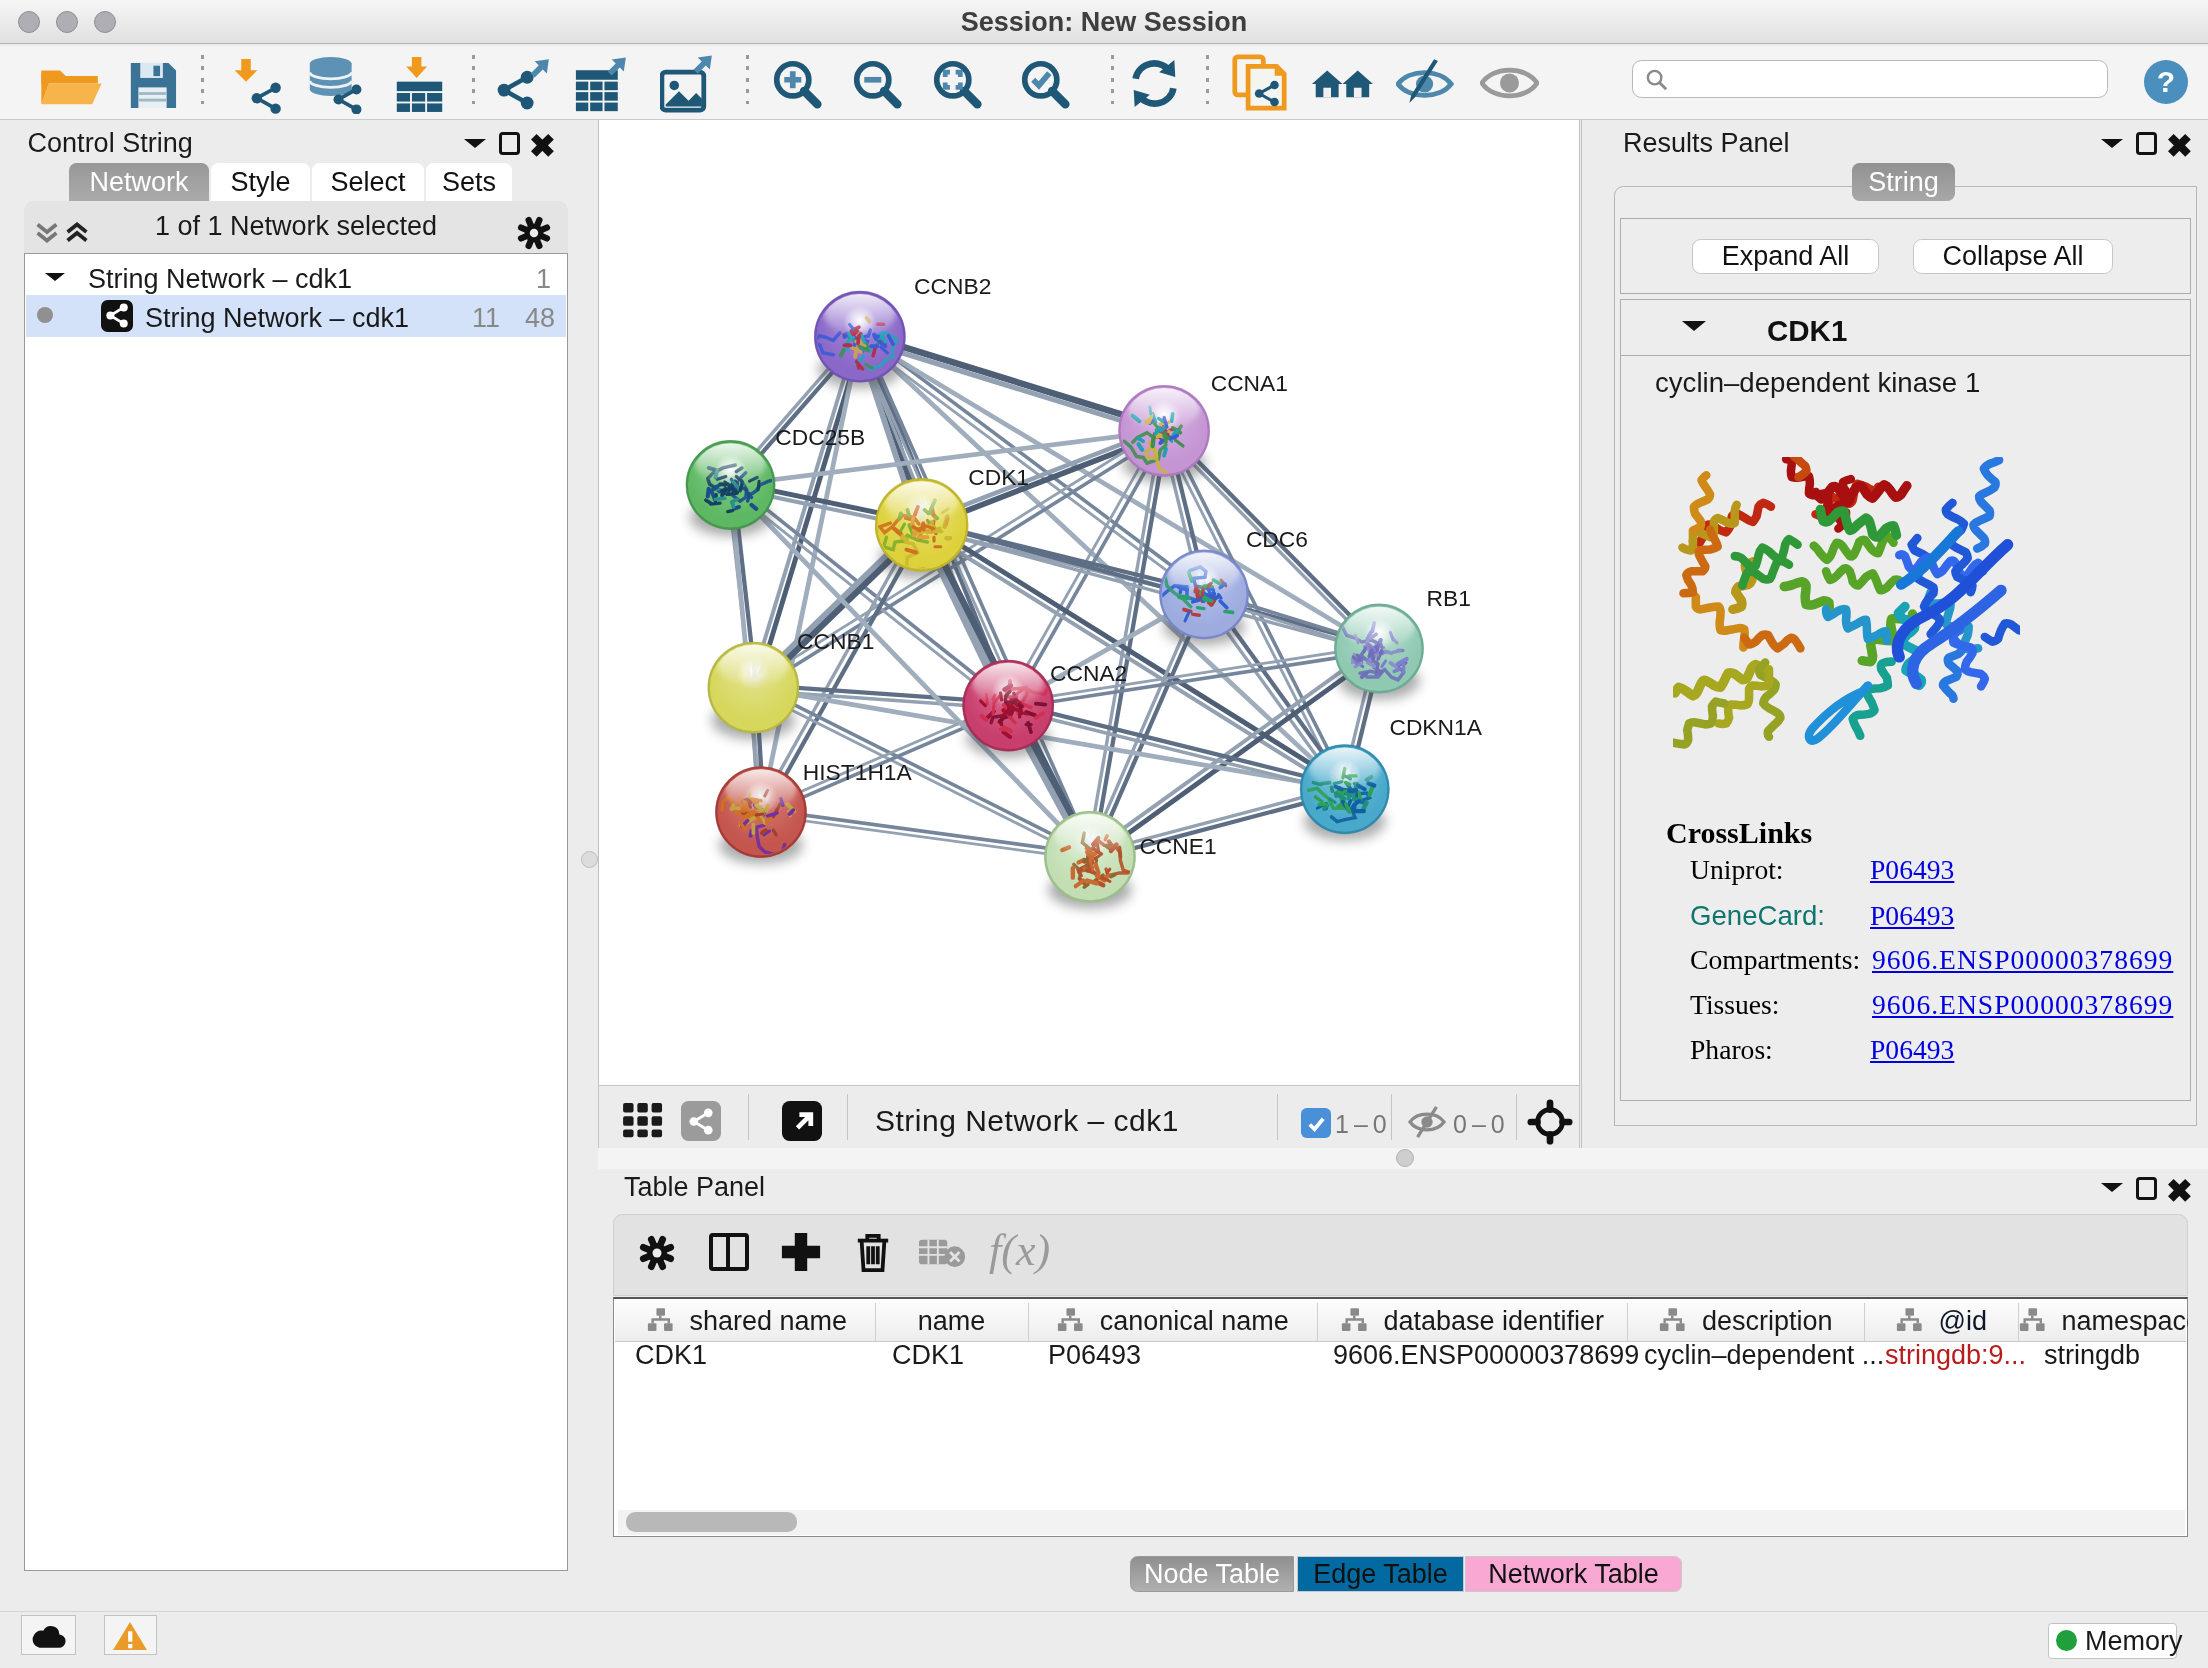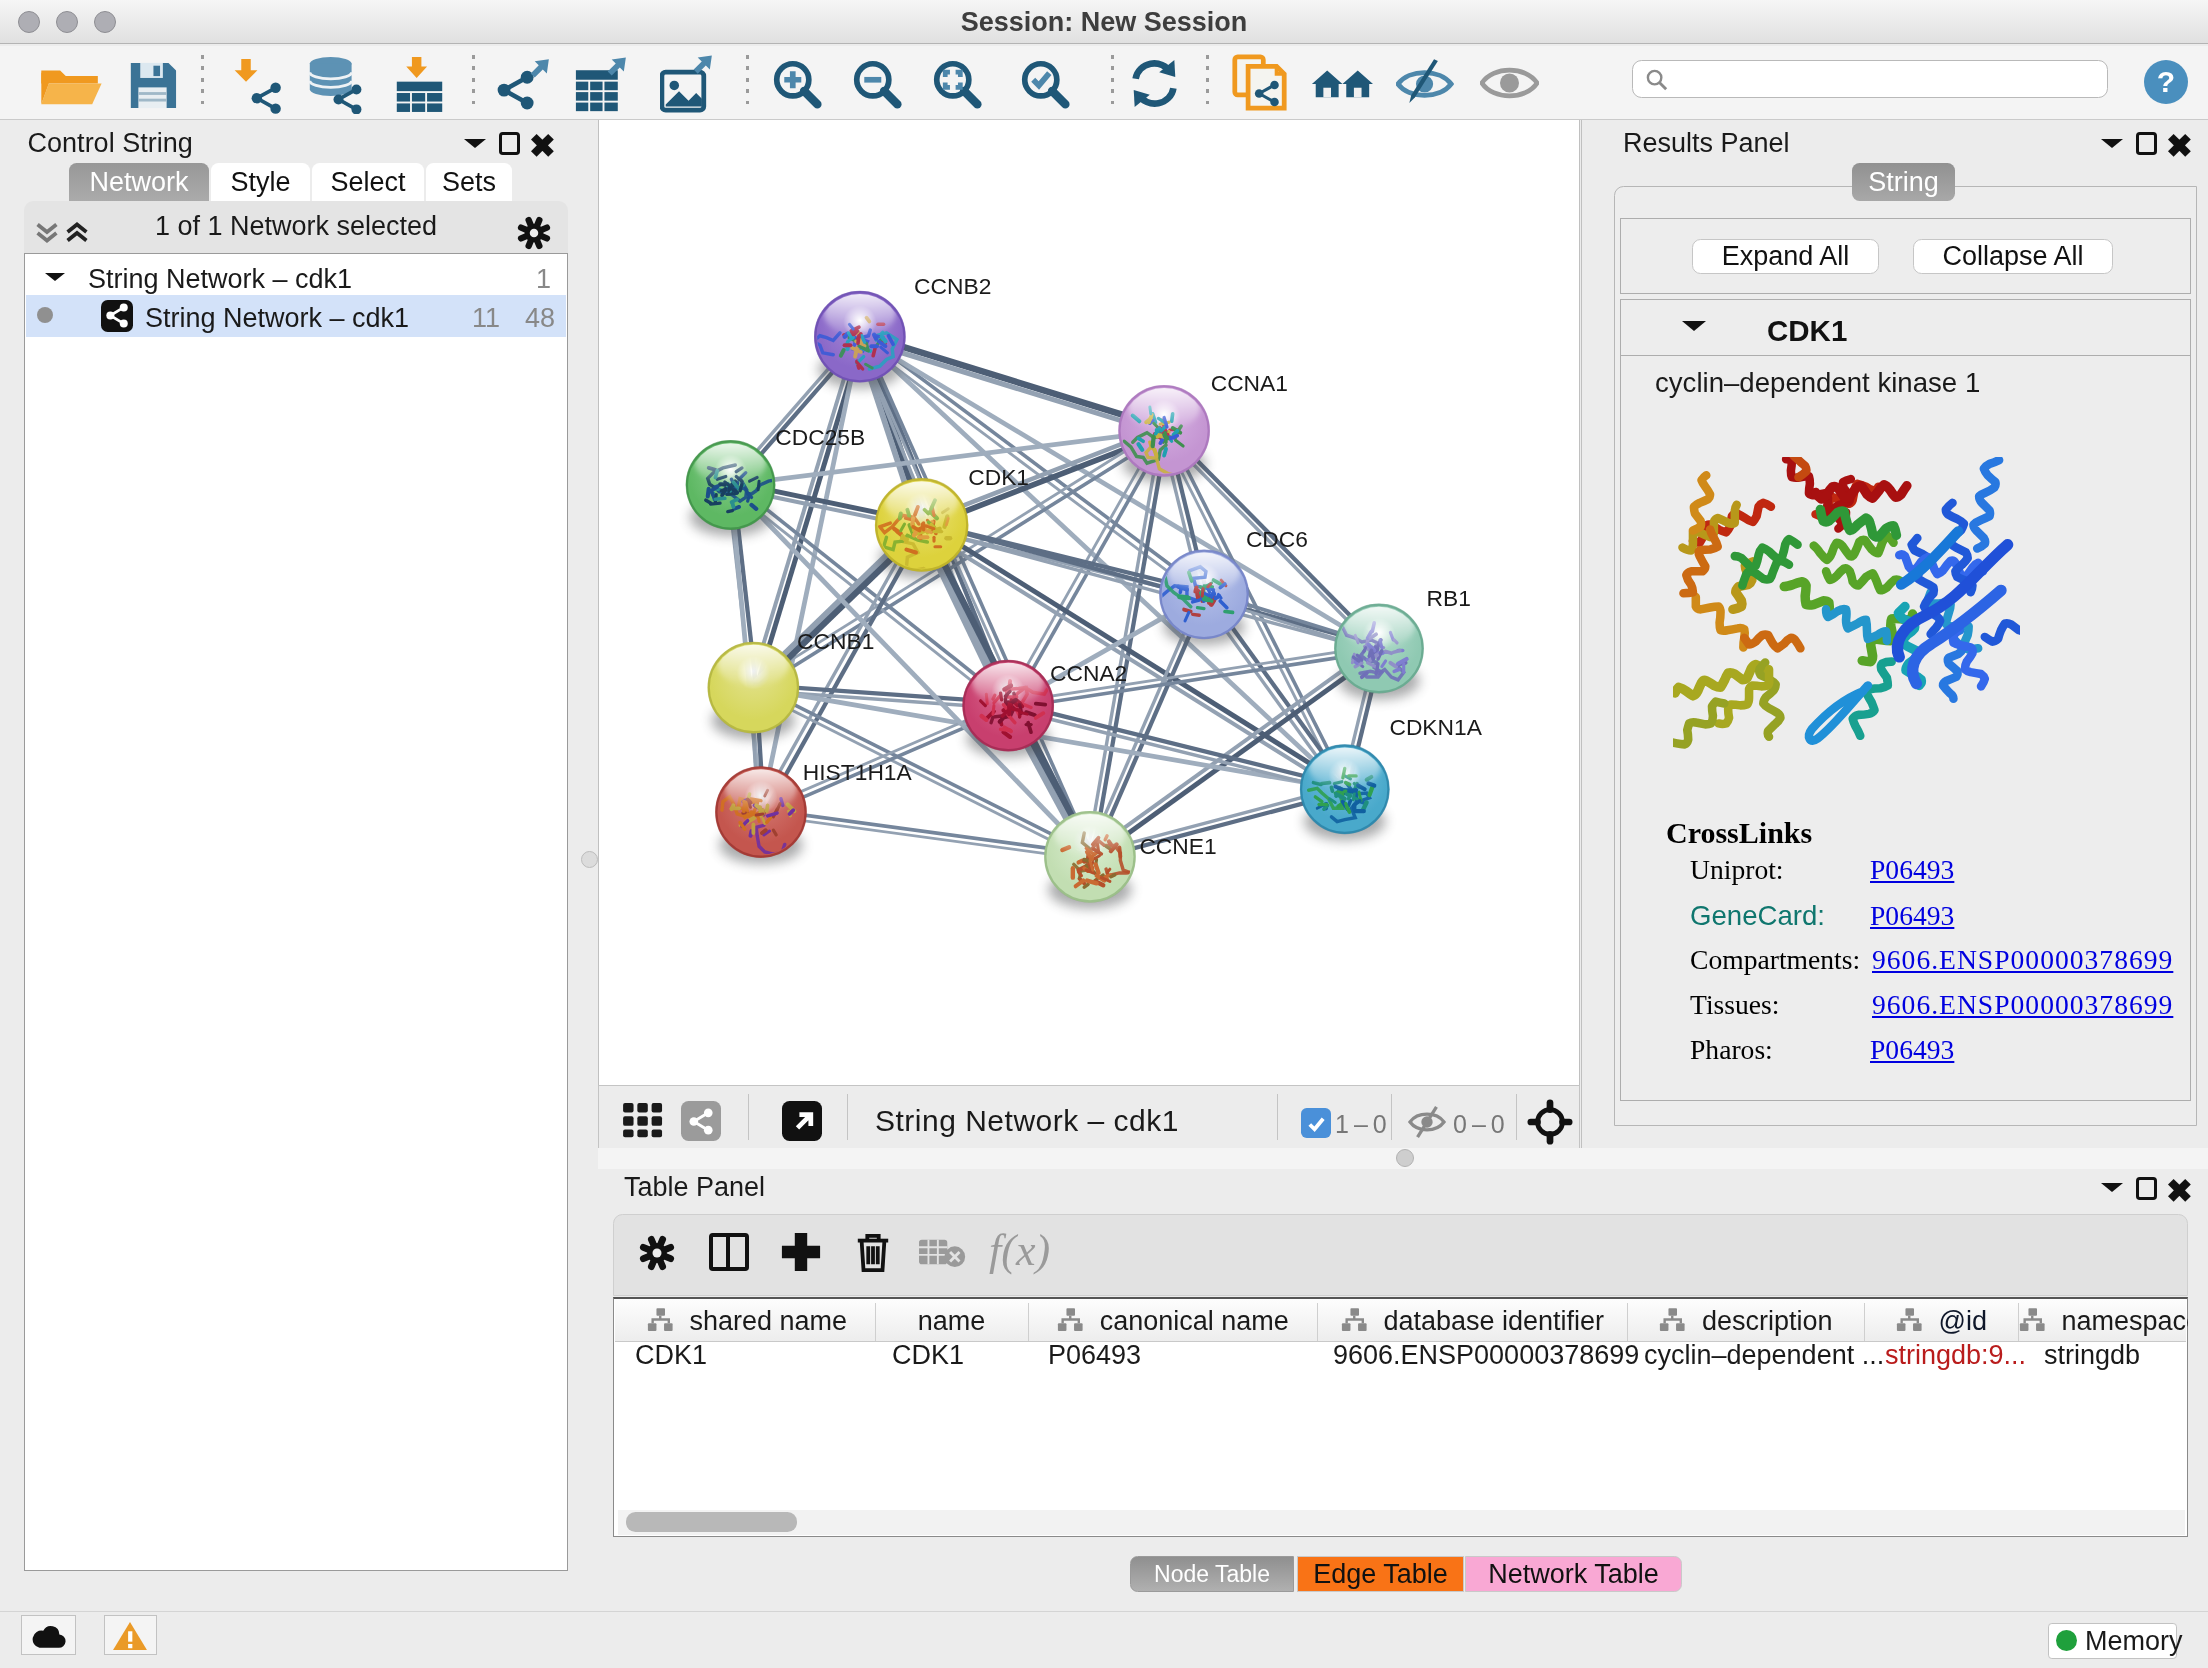--- a/index.html
+++ b/index.html
@@ -1223,22 +1223,22 @@
 <div class="abs" style="left:892px;top:1340px;font-size:27px;color:#1a1a1a;white-space:nowrap">CDK1</div>
 <div class="abs" style="left:1048px;top:1340px;font-size:27px;color:#1a1a1a;white-space:nowrap">P06493</div>
 <div class="abs" style="left:1333px;top:1340px;font-size:27px;color:#1a1a1a;white-space:nowrap">9606.ENSP00000378699</div>
 <div class="abs" style="left:1644px;top:1340px;font-size:27px;color:#1a1a1a;white-space:nowrap">cyclin–dependent ...</div>
 <div class="abs" style="left:1885px;top:1340px;font-size:27px;color:#b91c1c;white-space:nowrap">stringdb:9...</div>
 <div class="abs" style="left:2044px;top:1340px;font-size:27px;color:#1a1a1a;white-space:nowrap">stringdb</div>
 
 <div class="abs" style="left:618px;top:1510px;width:1567px;height:25px;background:#f2f2f2"></div>
 <div class="abs" style="left:626px;top:1512px;width:171px;height:20px;background:#b8b8b8;border-radius:9.5px"></div>
 
-<div class="abs" style="left:1130px;top:1556px;width:164px;height:36px;background:linear-gradient(#8f8f8f,#b0b0b0);border:1.9px solid #9a9a9a;border-radius:7.6px 0 0 7.6px;color:#fff;text-align:center;font-size:23px;line-height:34px">Node Table</div>
-<div class="abs" style="left:1297px;top:1556px;width:167px;height:36px;background:#f97316;border:1.9px solid #c9c9c9;color:#111;text-align:center;font-size:27px;line-height:34px">Edge Table</div>
+<div class="abs" style="left:1130px;top:1556px;width:164px;height:36px;background:linear-gradient(#8f8f8f,#b0b0b0);border:1.9px solid #9a9a9a;border-radius:7.6px 0 0 7.6px;color:#fff;text-align:center;font-size:27px;line-height:34px">Node Table</div>
+<div class="abs" style="left:1297px;top:1556px;width:167px;height:36px;background:#0369a1;border:1.9px solid #c9c9c9;color:#111;text-align:center;font-size:27px;line-height:34px">Edge Table</div>
 <div class="abs" style="left:1465px;top:1556px;width:217px;height:36px;background:#f9a8d4;border:1.9px solid #c9c9c9;border-radius:0 7.6px 7.6px 0;color:#111;text-align:center;font-size:27px;line-height:34px">Network Table</div>
 
 <div class="abs" style="left:0;top:1611px;width:2208px;height:57px;background:#ececec;border-top:1.9px solid #d4d4d4"></div>
 <div class="abs" style="left:21px;top:1615px;width:55px;height:40px;background:#f4f4f4;border:1.9px solid #c2c2c2"></div>
 <svg class="abs" style="left:30px;top:1623px" width="36" height="25" viewBox="0 0 38 26">
     <path d="M10 26 A8 8 0 1 1 14 8 A9 9 0 0 1 31 12 A7 7 0 0 1 30 26 Z" fill="#111"></path>
   </svg>
 <div class="abs" style="left:104px;top:1615px;width:53px;height:40px;background:#f4f4f4;border:1.9px solid #c2c2c2"></div>
 <svg class="abs" style="left:112px;top:1620px" width="36" height="32" viewBox="0 0 38 34">
     <path d="M19 2 L37 32 L1 32 Z" fill="#ea9a28"></path>

